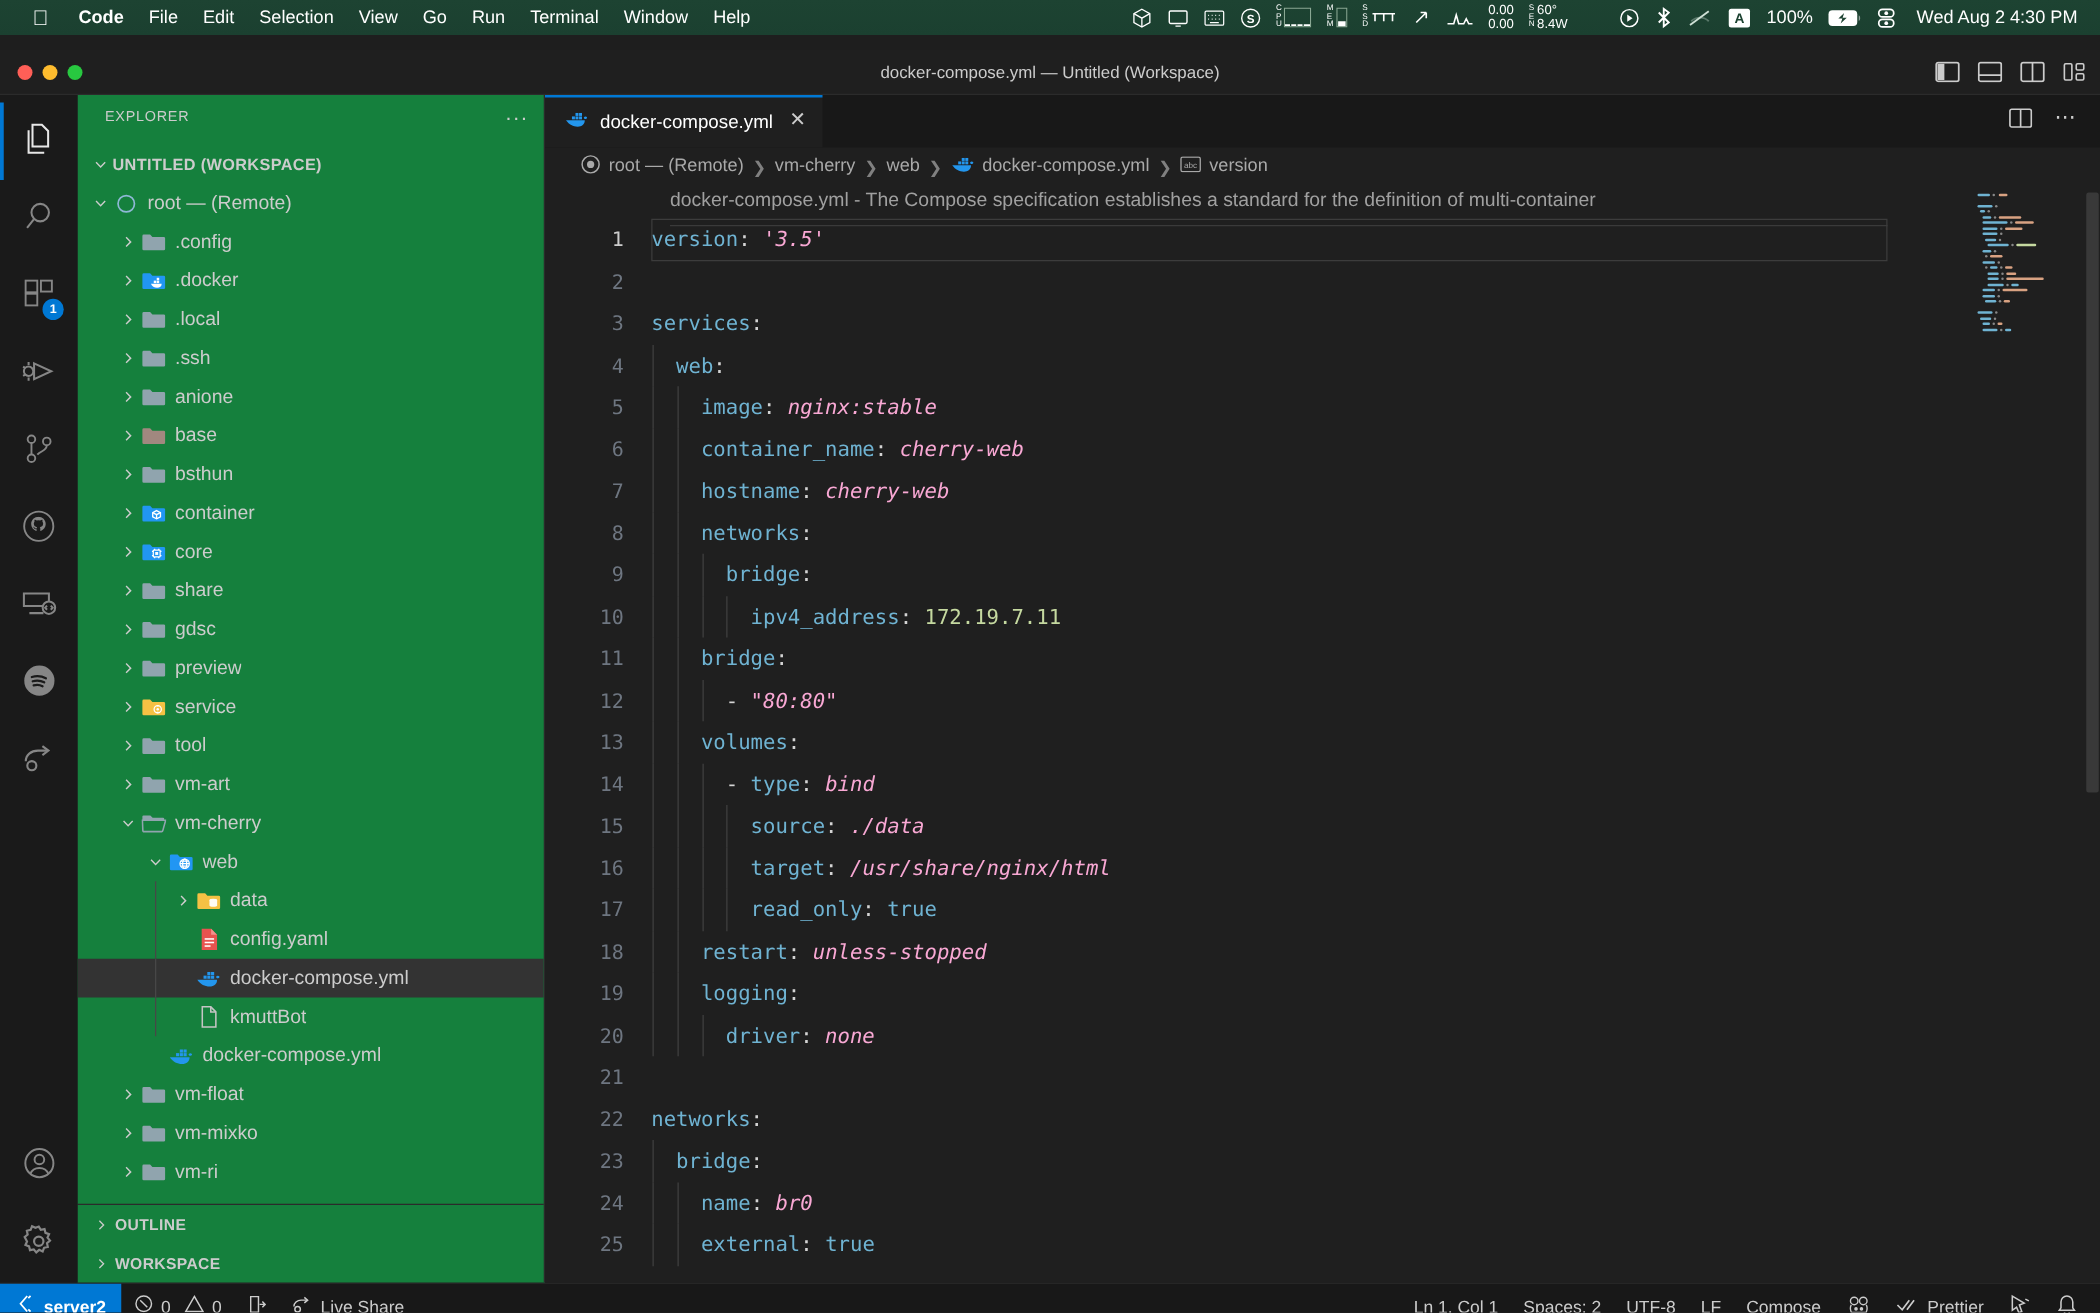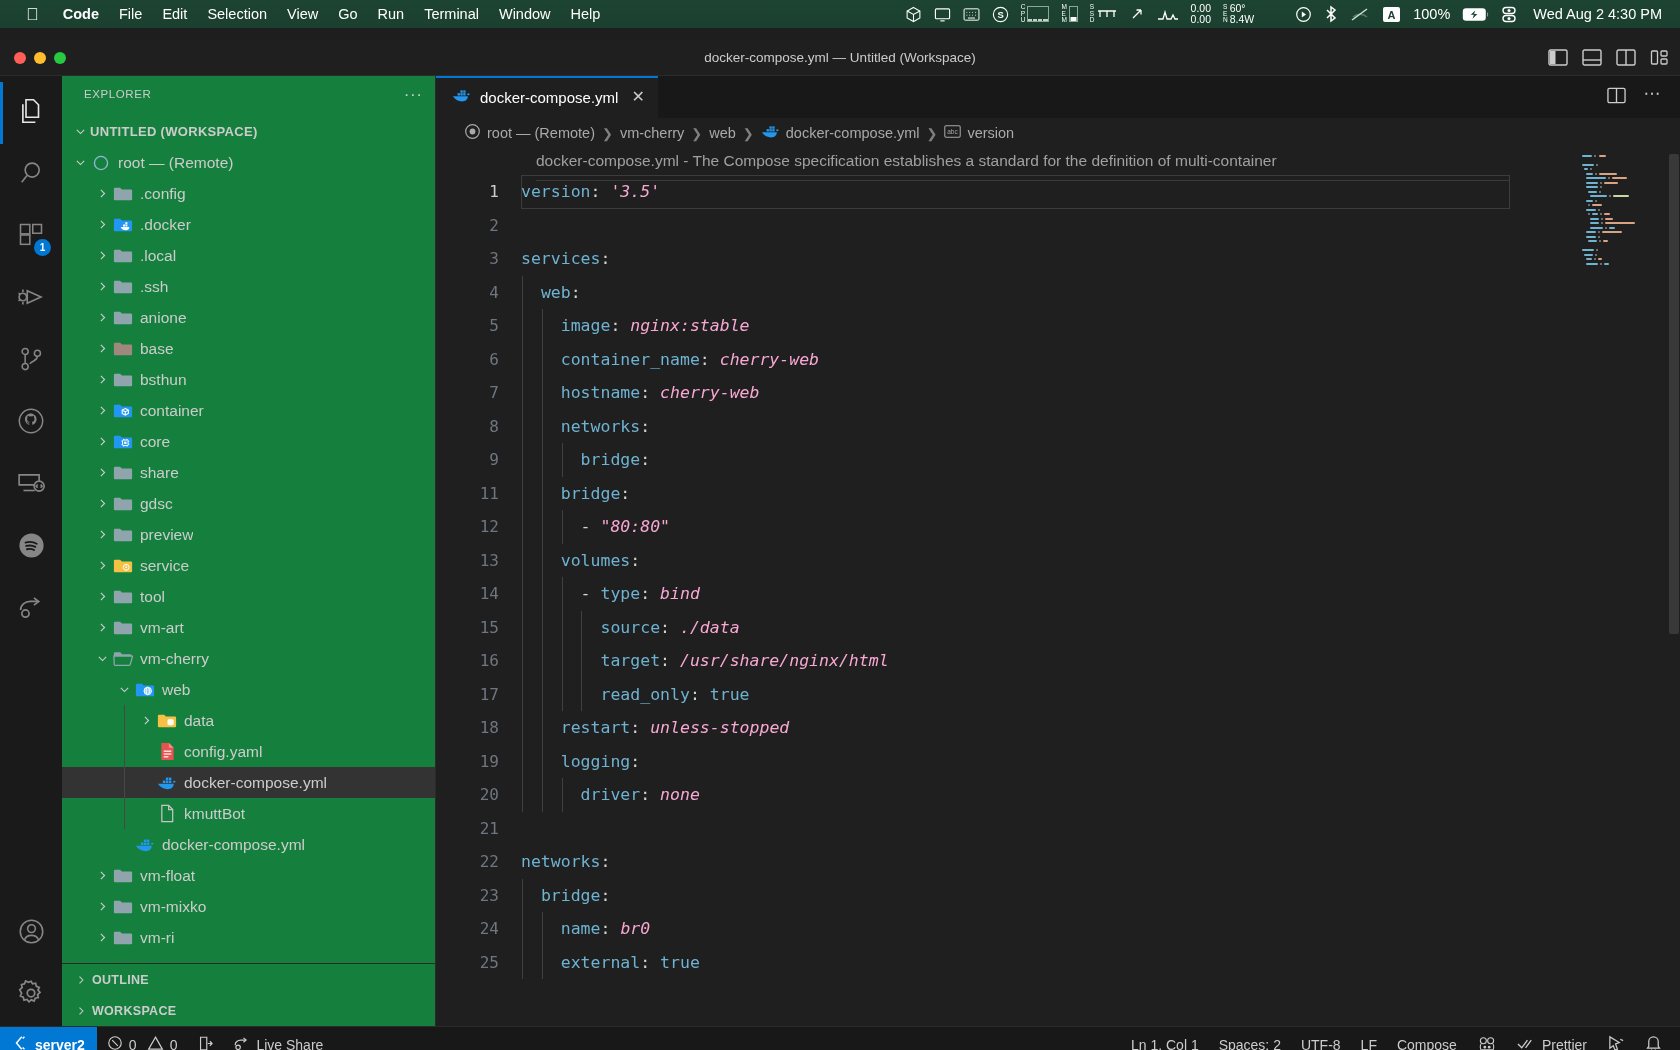--- a/index.html
+++ b/index.html
@@ -1001,20 +1001,28 @@
                 <span class="igd" style="left: 86px;"></span>
                 <span class="igd" style="left: 105.8px;"></span>
                 <span class="code"><span class="p">    </span><span class="k">networks</span><span class="p">:</span></span>
               </div>
               <div class="cl">
                 <span class="ln">9</span>
                 <span class="igd" style="left: 86px;"></span>
                 <span class="igd" style="left: 105.8px;"></span>
                 <span class="igd" style="left: 125.6px;"></span>
                 <span class="code"><span class="p">      </span><span class="k">bridge</span><span class="p">:</span></span>
+              </div>
+              <div class="cl">
+                <span class="ln">10</span>
+                <span class="igd" style="left: 86px;"></span>
+                <span class="igd" style="left: 105.8px;"></span>
+                <span class="igd" style="left: 125.6px;"></span>
+                <span class="igd" style="left: 145.4px;"></span>
+                <span class="code"><span class="p">        </span><span class="k">ipv4_address</span><span class="p">: </span><span class="num">172.19.7.11</span></span>
               </div>
               <div class="cl">
                 <span class="ln">11</span>
                 <span class="igd" style="left: 86px;"></span>
                 <span class="igd" style="left: 105.8px;"></span>
                 <span class="code"><span class="p">    </span><span class="k">bridge</span><span class="p">:</span></span>
               </div>
               <div class="cl">
                 <span class="ln">12</span>
                 <span class="igd" style="left: 86px;"></span>

